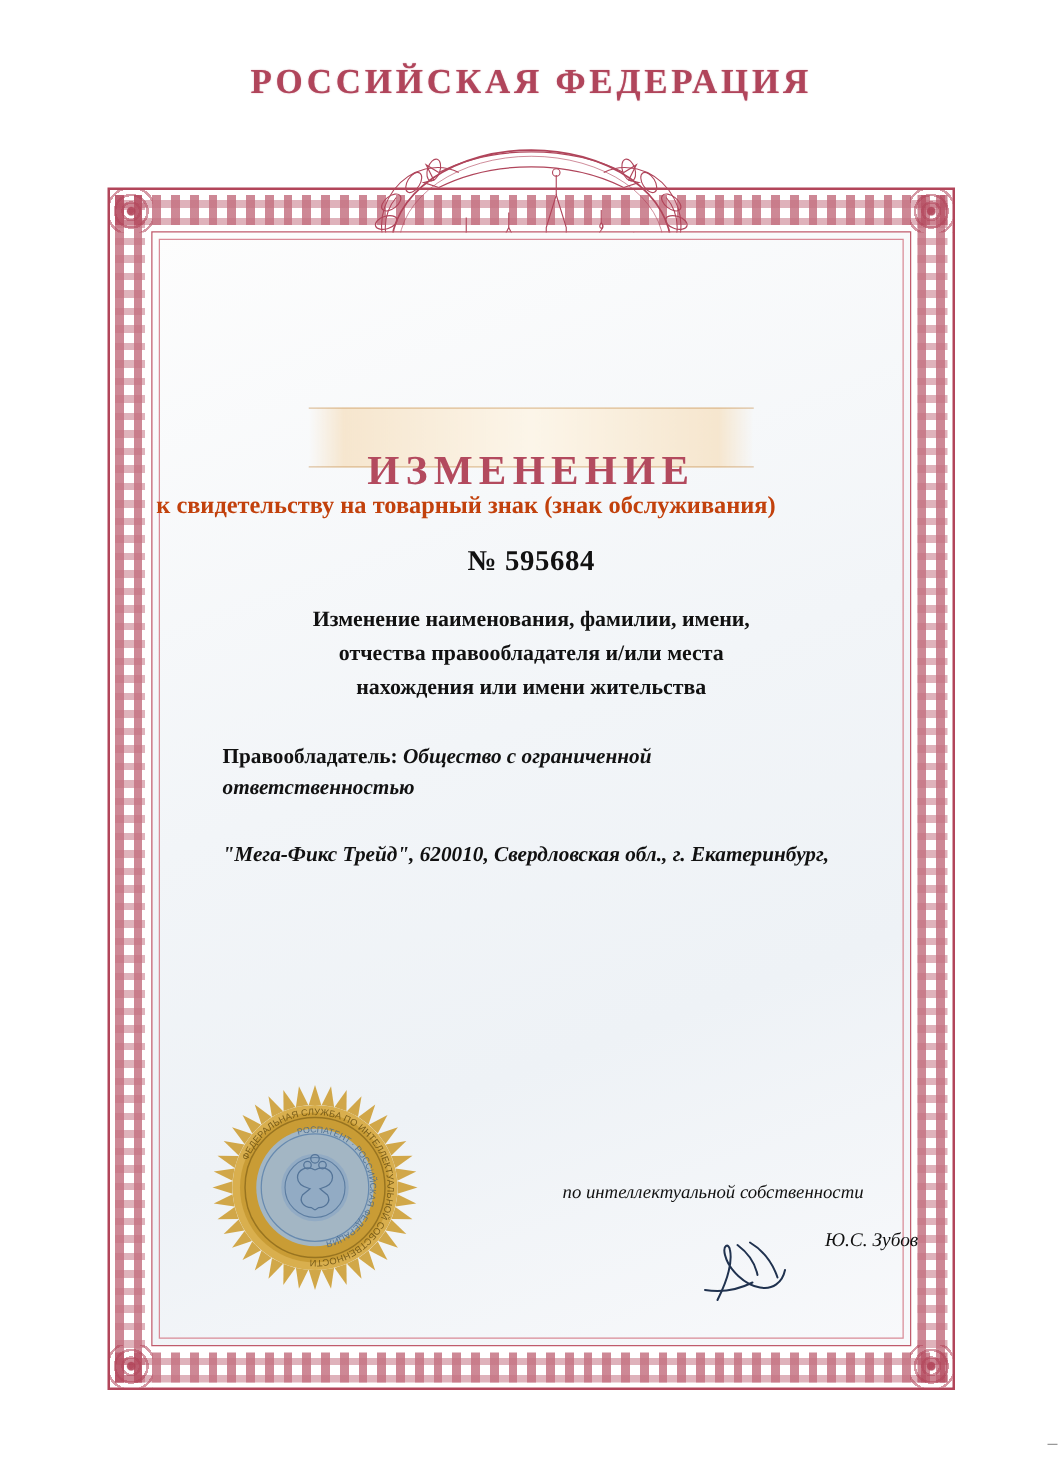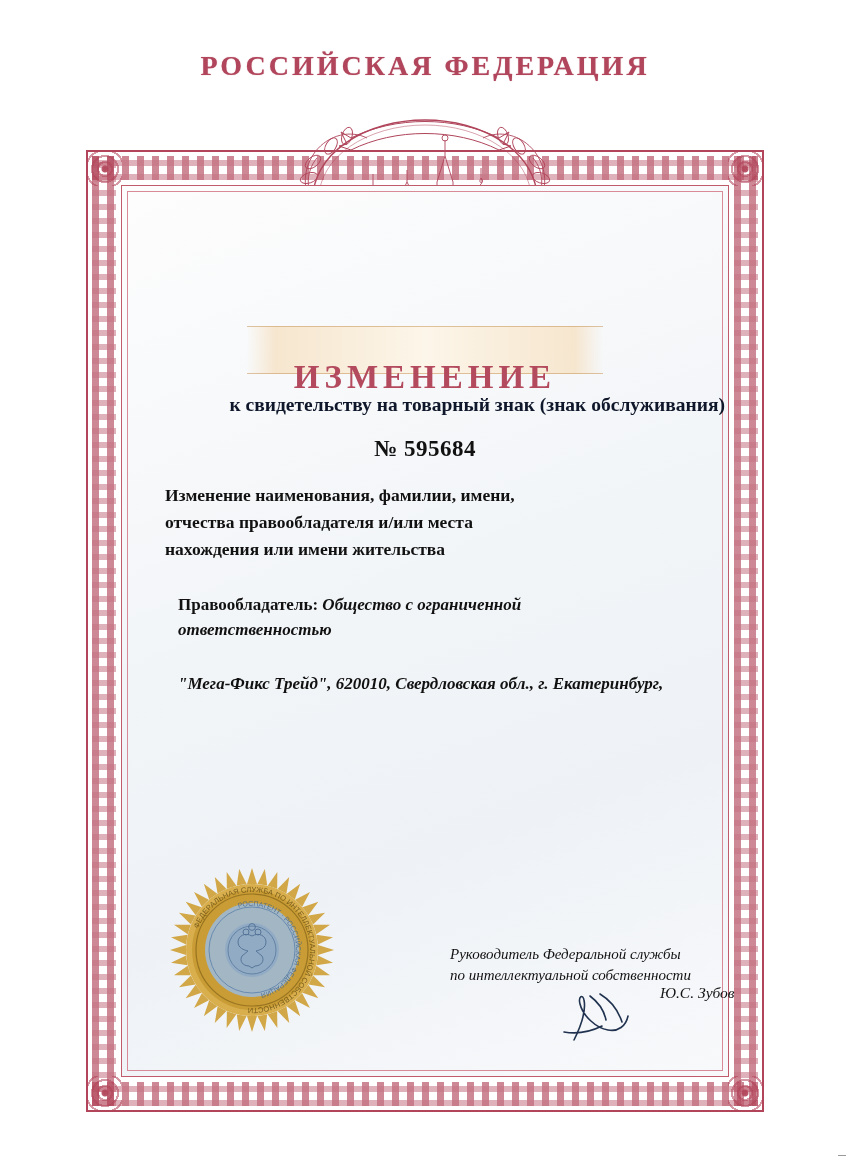--- a/index.html
+++ b/index.html
@@ -134,42 +134,43 @@
     letter-spacing: 5px;
     color: #b34a5e;
     margin-top: 27px;
   }
 
   .subtitle {
     position: absolute;
     left: 125px;
     top: 394px;
     width: 600px;
-    text-align: right;
+    text-align: left;
     font-weight: bold;
     font-size: 19.5px;
-    color: #0f172a;
+    color: #c2410c;
   }
   .reg-number {
     position: absolute;
     left: 125px;
     top: 436px;
     width: 600px;
     text-align: center;
     font-weight: bold;
     font-size: 23px;
     color: #111;
     letter-spacing: .5px;
   }
 
   .change-desc {
     position: absolute;
     left: 165px;
     top: 482px;
     width: 520px;
+    text-align: center;
     font-weight: bold;
     font-size: 17.5px;
     line-height: 27px;
     color: #111;
   }
 
   .holder-block {
     position: absolute;
     left: 178px;
     top: 592px;
@@ -439,21 +440,20 @@
         <path d="M84 70 C91 66 98 70 98 76 C98 82 92 84 88 85 L94 90 C97 95 93 100 87 100 L84 102"></path>
         <circle cx="78" cy="66" r="3"></circle>
         <circle cx="90" cy="66" r="3"></circle>
         <circle cx="84" cy="61" r="3.4"></circle>
       </g>
     </svg>
   </div>
 
 
   <div class="director">
-    <div>Руководитель Федеральной службы</div>
     <div>по интеллектуальной собственности</div>
   </div>
 
   <div class="signature-mark">
     <svg viewBox="0 0 110 60" width="110" height="60" aria-hidden="true">
       <g fill="none" stroke="#20324f" stroke-width="1.6" stroke-linecap="round">
         <path d="M18 52 C26 36 30 22 28 12 C27 6 22 8 24 16 C27 28 40 40 52 42 C62 44 70 38 72 28"></path>
         <path d="M34 8 C42 14 48 22 50 32"></path>
         <path d="M44 6 C54 12 62 22 66 34"></path>
         <path d="M8 44 C20 46 34 44 46 38"></path>

